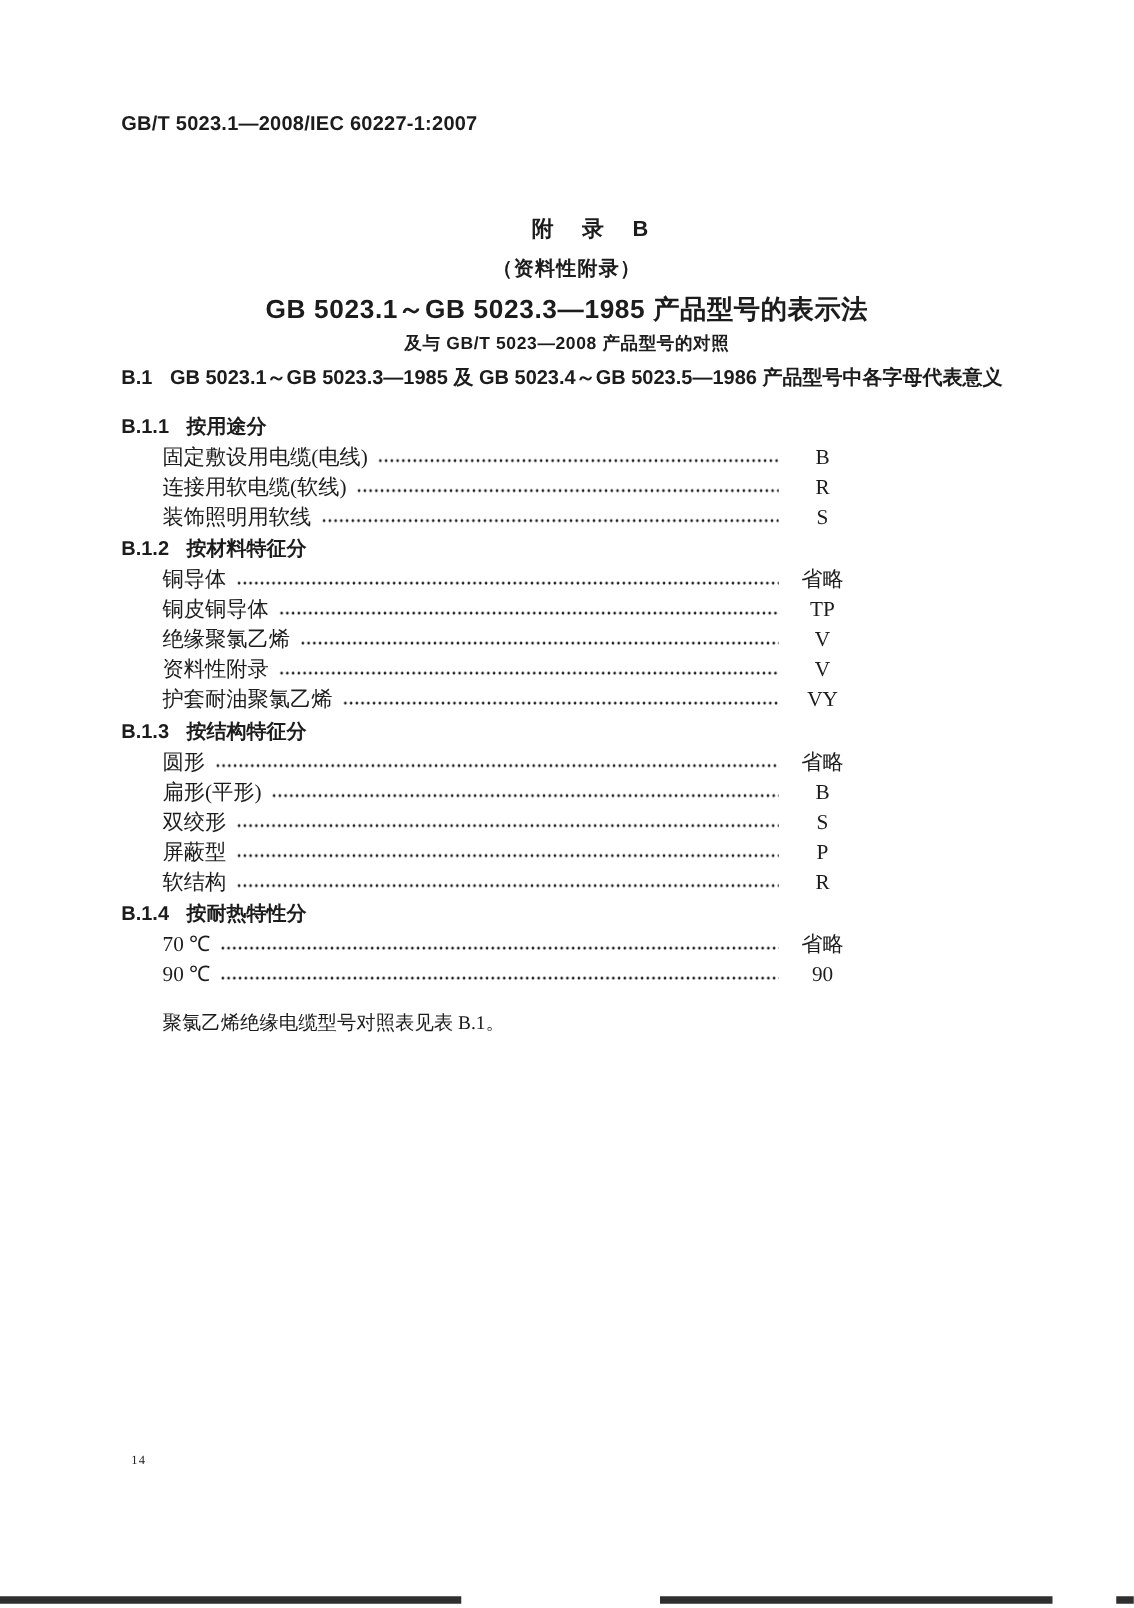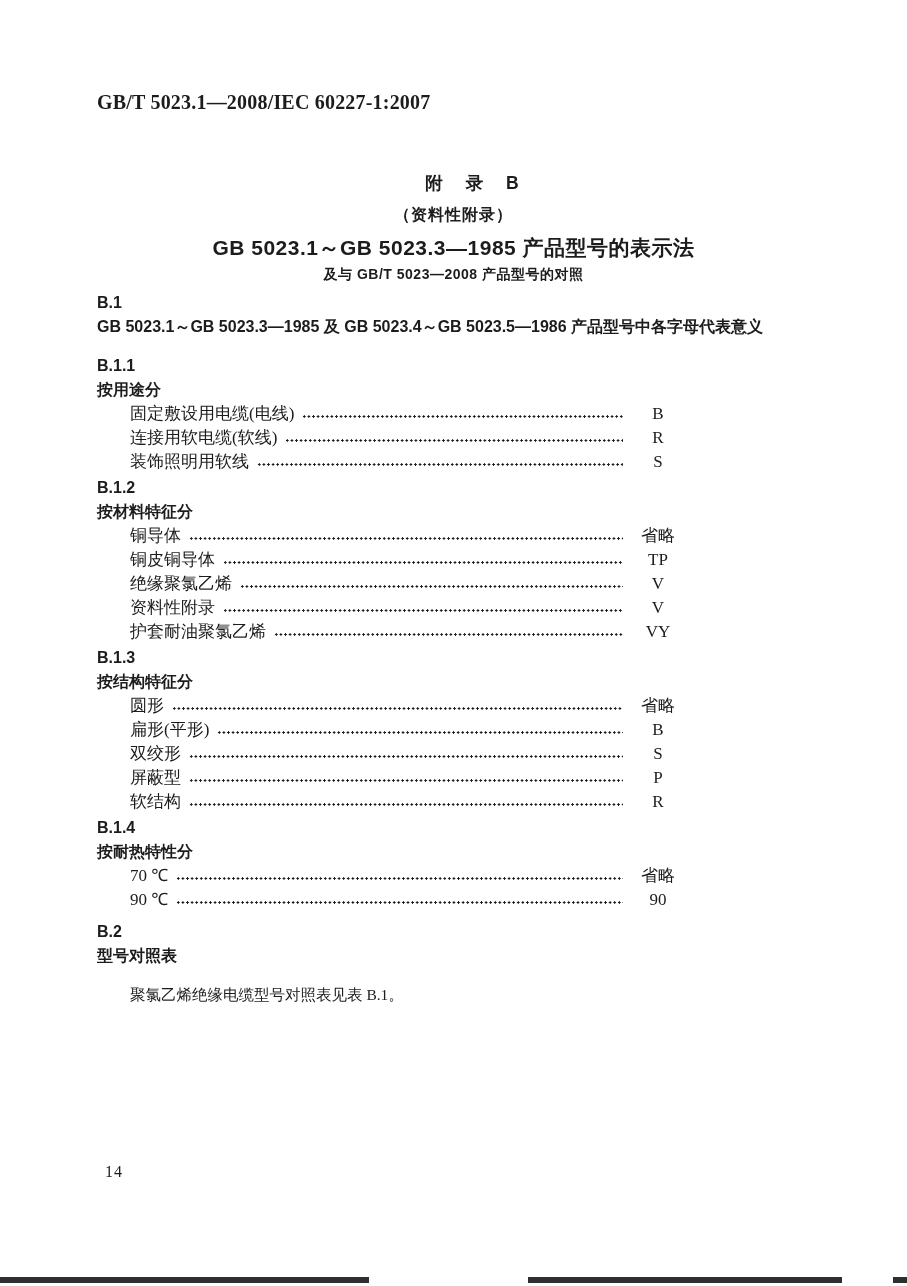--- a/index.html
+++ b/index.html
@@ -9,22 +9,22 @@
     position: relative;
     overflow: hidden;
     color: #1c1c1c;
     font-family: "Liberation Serif", serif;
   }
   .page { position: absolute; inset: 0; background: #ffffff; }
 
   
   .doc-header {
     position: absolute; left: 97px; top: 91px;
-    font-family: Liberation Serif, serif;
-    font-weight: 700; font-size: 20px; letter-spacing: 0.2px;
+    font-family: Liberation Sans, sans-serif;
+    font-weight: 700; font-size: 16px; letter-spacing: 0.2px;
     white-space: nowrap;
   }
 
   
   .title-block {
     position: absolute; top: 171px; left: 0; width: 907px;
     text-align: center;
     font-family: "Liberation Sans", sans-serif;
     font-weight: 700;
   }
@@ -32,21 +32,21 @@
   .title-line2 { font-size: 16px; letter-spacing: 1px; margin-bottom: 9px; }
   .title-line3 { font-size: 21px; line-height: 26px; letter-spacing: 0.5px; }
   .title-line4 { font-size: 14px; line-height: 26px; letter-spacing: 0.5px; }
 
   
   .content { position: absolute; left: 97px; top: 291px; width: 588px; }
 
   .sec-heading {
     font-family: "Liberation Sans", sans-serif;
     font-weight: 700; font-size: 16px; line-height: 24px;
-    white-space: nowrap; display: flex; flex-direction: column;
+    white-space: nowrap; display: flex;
   }
   .sec-heading .sec-num { margin-right: 14px; }
   .sec-heading.b1 { margin-bottom: 15px; }
 
   .subsection { margin-top: 2px; }
 
   .row {
     display: flex; align-items: center;
     height: 24px; line-height: 24px;
     padding-left: 33px;
@@ -65,21 +65,21 @@
 
   .b2-block { margin-top: 8px; }
   .b2-para {
     margin-top: 15px; padding-left: 33px;
     font-size: 15.5px; line-height: 24px;
   }
 
   
   .page-number {
     position: absolute; left: 105px; top: 1163px;
-    font-size: 16px; letter-spacing: 1px;
+    font-size: 10px; letter-spacing: 1px;
   }
   .footer-bar {
     position: absolute; top: 1277px; height: 6px;
     background: #2f2f2f;
   }
   .footer-bar.seg1 { left: 0;     width: 369px; }
   .footer-bar.seg2 { left: 528px; width: 314px; }
   .footer-bar.seg3 { left: 893px; width: 14px;  }
 </style>
 </head>
@@ -200,24 +200,20 @@
         <span class="val">省略</span>
       </div>
       <div class="row">
         <span class="lbl">90 ℃</span>
         <span class="leader"></span>
         <span class="val">90</span>
       </div>
     </div>
 
     <div class="b2-block">
-      <div class="sec-heading">
-        <span class="sec-num">B.2</span>
-        <span>型号对照表</span>
-      </div>
       <div class="b2-para">聚氯乙烯绝缘电缆型号对照表见表 B.1。</div>
     </div>
 
   </div>
 
   <div class="page-number">14</div>
 
   <div class="footer-bar seg1"></div>
   <div class="footer-bar seg2"></div>
   <div class="footer-bar seg3"></div>

